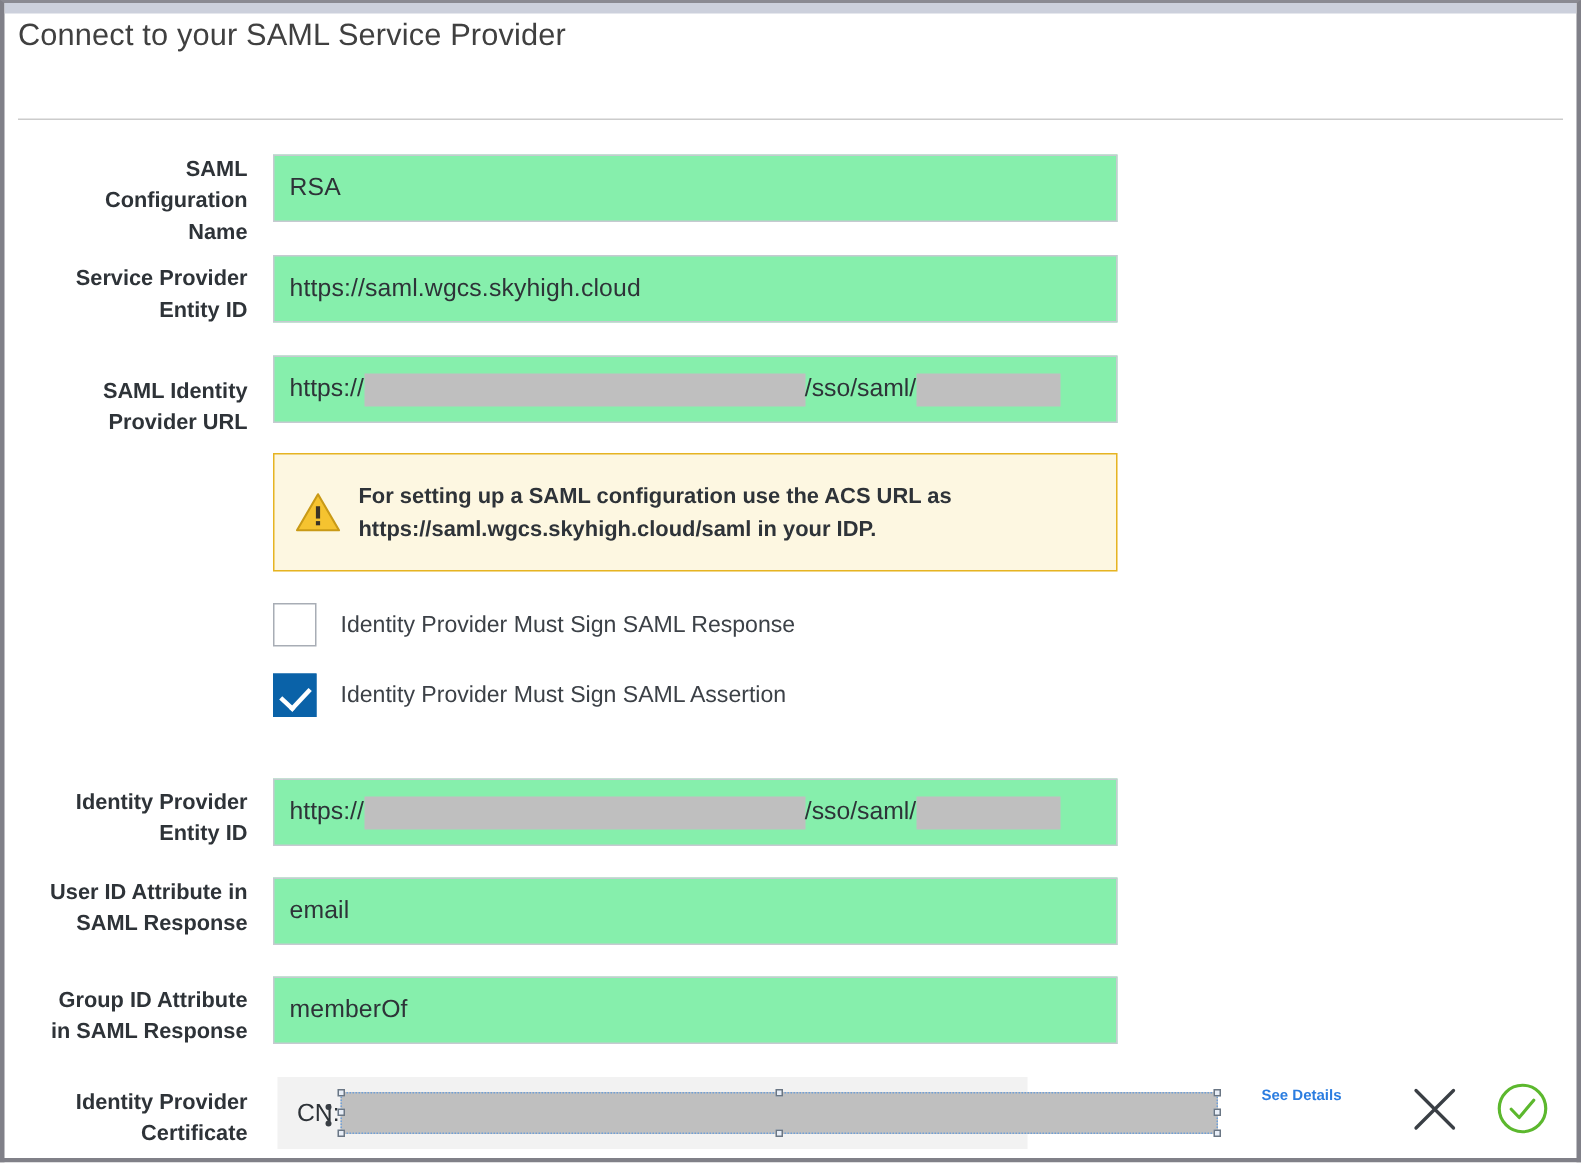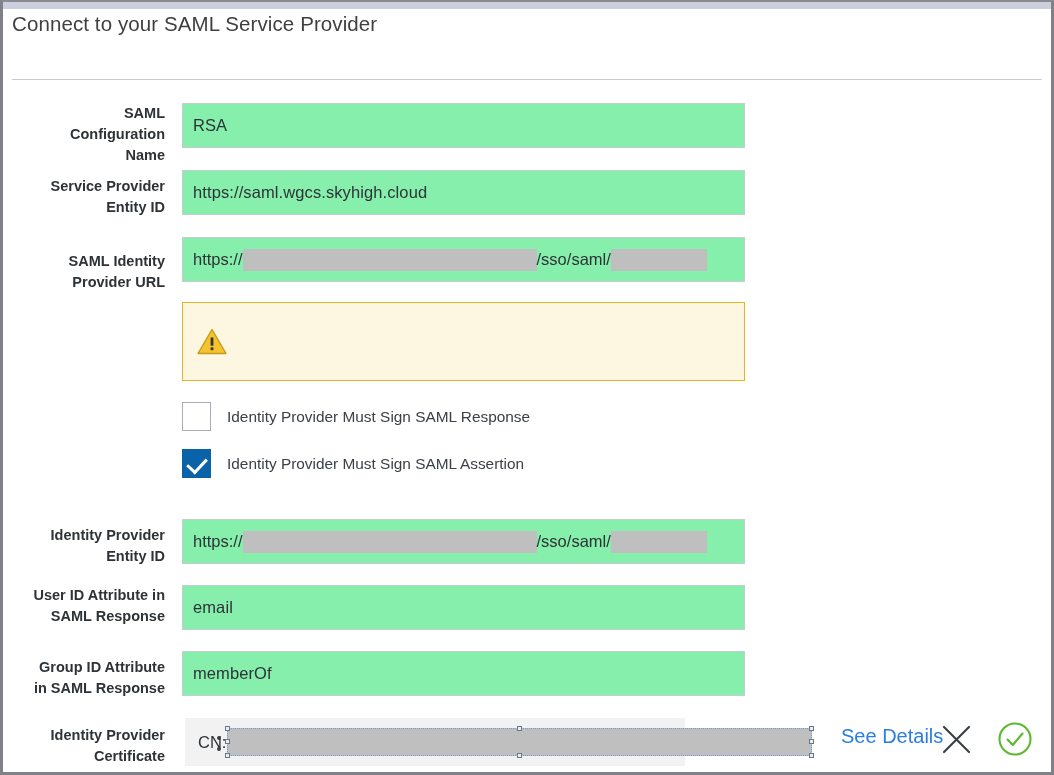--- a/index.html
+++ b/index.html
@@ -234,22 +234,22 @@
     border-radius: 50%;
     left: -11px;
   }
   .outer-dot.d1 { top: 7px; }
   .outer-dot.d2 { top: 18px; }
 
   #see-details-link {
     position: absolute;
     left: 838px;
     top: 723px;
-    font-size: 20px;
-    font-weight: normal;
+    font-size: 10px;
+    font-weight: bold;
     color: #2b7de0;
     white-space: nowrap;
   }
 
   #remove-cert-icon {
     position: absolute;
     left: 938px;
     top: 722px;
     width: 31px;
     height: 31px;
@@ -302,20 +302,22 @@
       </span>
     </div>
   </div>
 
   <div id="warning-box">
     <svg id="warning-icon" viewBox="0 0 30 27">
       <polygon points="15,1.5 29,25.5 1,25.5" fill="#f5c330" stroke="#c99a17" stroke-width="1.4" stroke-linejoin="round"></polygon>
       <rect x="13.6" y="9.5" width="2.8" height="8.2" fill="#3a3326"></rect>
       <rect x="13.6" y="19.4" width="2.8" height="2.8" fill="#3a3326"></rect>
     </svg>
+    <div id="warning-text">For setting up a SAML configuration use the ACS URL as
+https://saml.wgcs.skyhigh.cloud/saml in your IDP.</div>
   </div>
 
   <div class="checkbox-row" style="top:400px;">
     <div class="checkbox-box"></div>
     <div class="checkbox-label">Identity Provider Must Sign SAML Response</div>
   </div>
 
   <div class="checkbox-row" style="top:447px;">
     <div class="checkbox-box checked"></div>
     <div class="checkbox-label">Identity Provider Must Sign SAML Assertion</div>

